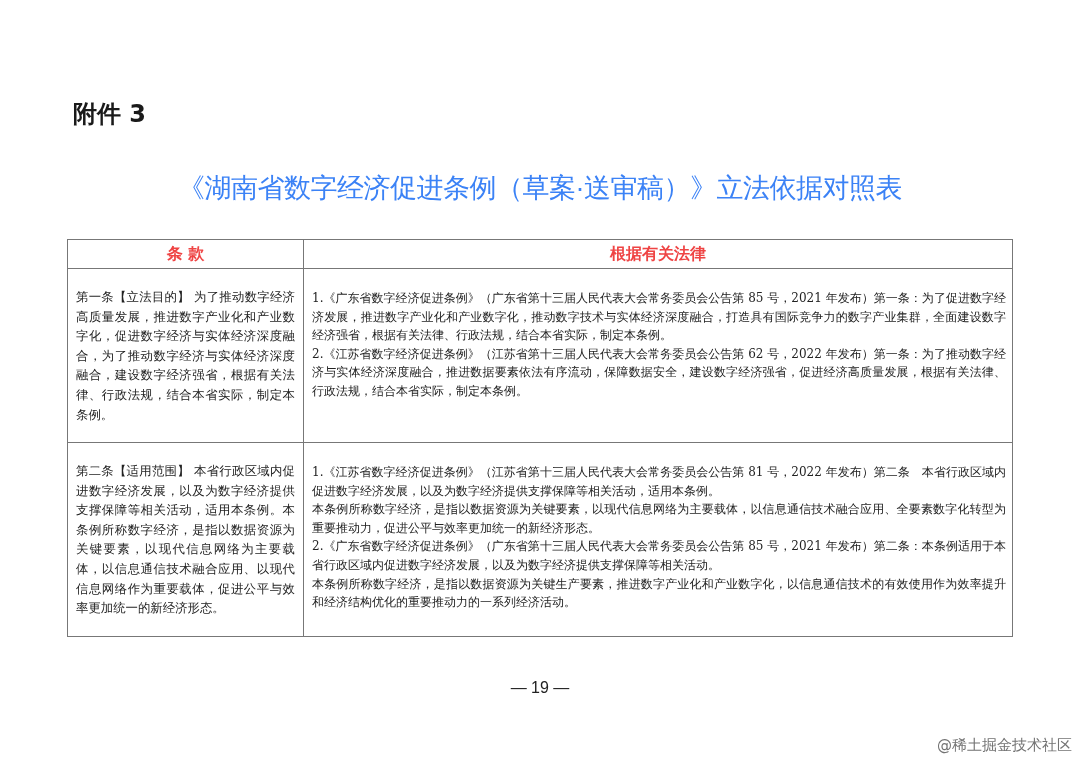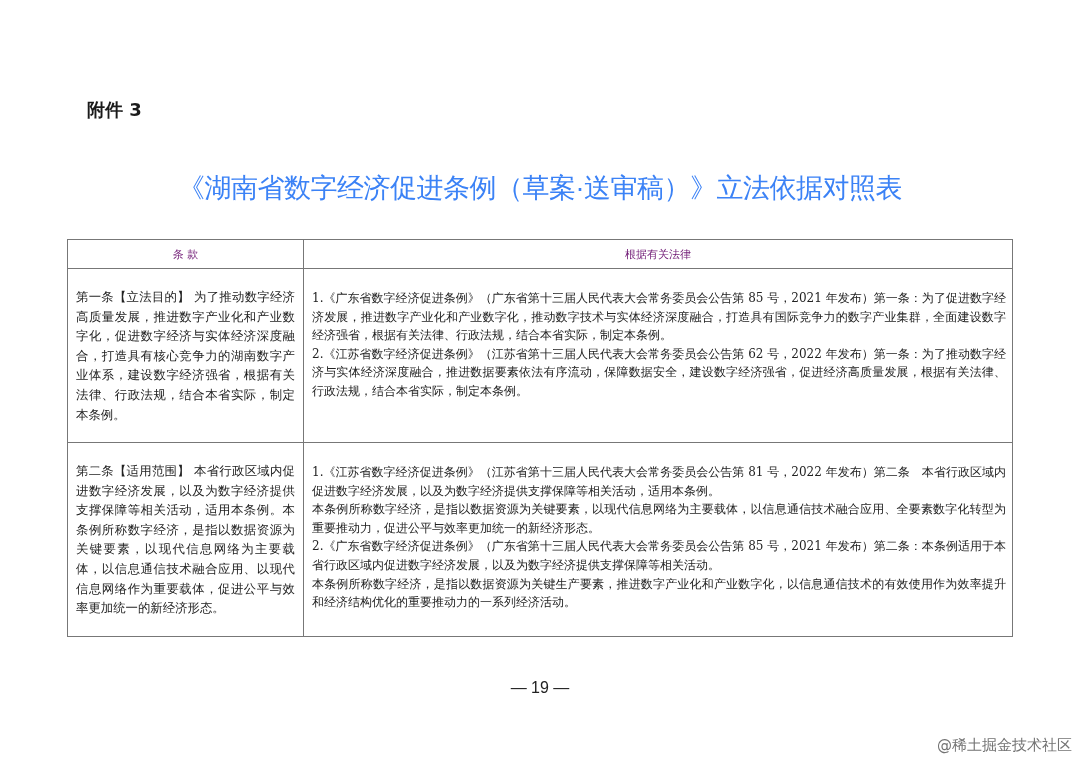--- a/index.html
+++ b/index.html
@@ -1,21 +1,21 @@
 <!DOCTYPE html>
 <html><head>
 <meta charset="utf-8">
 <style>
   html, body { margin:0; padding:0; background:#ffffff; }
   body { width:1080px; height:764px; position:relative; overflow:hidden; font-family:"DejaVu Serif","Liberation Serif",serif; color:#222; }
-  .attach { position:absolute; left:87px; top:98px; font-family:"DejaVu Sans","Liberation Sans",sans-serif; font-size:18px; font-weight:bold; color:#1a1a1a; }
+  .attach { position:absolute; left:73px; top:98px; font-family:"DejaVu Sans","Liberation Sans",sans-serif; font-size:24px; font-weight:bold; color:#1a1a1a; }
   .title { position:absolute; left:0; width:1080px; top:170px; text-align:center; font-family:Liberation Sans, sans-serif; font-size:27px; color:#3b82f6; letter-spacing:-0.5px; }
   table.cmp { position:absolute; left:67px; top:239px; width:946px; border-collapse:collapse; table-layout:fixed; }
   table.cmp td, table.cmp th { border:1.5px solid #777; vertical-align:top; padding:0; }
-  table.cmp th { height:28px; font-family:"DejaVu Sans","Liberation Sans",sans-serif; font-size:11px; font-weight:normal; text-align:center; vertical-align:middle; color:#701a75; }
+  table.cmp th { height:28px; font-family:"DejaVu Sans","Liberation Sans",sans-serif; font-size:16px; font-weight:bold; text-align:center; vertical-align:middle; color:#ef4444; }
   .col1 { width:236px; }
   .c1 { font-size:12.4px; line-height:19.6px; padding:18px 8px 10px 8px !important; text-align:justify; }
   .c2 { font-size:12px; line-height:18.6px; padding:20px 6px 10px 8px !important; text-align:justify; }
   .row1 td { height:143px; }
   .row2 td { height:163px; }
   .c2 p, .c1 p { margin:0; }
   .pageno { position:absolute; left:0; width:1080px; top:679px; text-align:center; font-family:Liberation Sans, sans-serif; font-size:16px; color:#222; }
   .watermark { position:absolute; right:8px; top:736px; font-family:"DejaVu Sans","Liberation Sans",sans-serif; font-size:15px; color:#737373; }
 </style>
 </head>
@@ -31,21 +31,21 @@
     </colgroup>
   <thead>
     <tr>
       <th>条 款</th>
       <th>根据有关法律</th>
     </tr>
   </thead>
   <tbody>
     <tr class="row1">
       <td class="c1">
-        <p>第一条【立法目的】 为了推动数字经济高质量发展，推进数字产业化和产业数字化，促进数字经济与实体经济深度融合，打造具有核心竞争力的湖南数字产业体系，建设数字经济强省，根据有关法律、行政法规，结合本省实际，制定本条例。</p>
+        <p>第一条【立法目的】 为了推动数字经济高质量发展，推进数字产业化和产业数字化，促进数字经济与实体经济深度融合，为了推动数字经济与实体经济深度融合，建设数字经济强省，根据有关法律、行政法规，结合本省实际，制定本条例。</p>
       </td>
       <td class="c2">
         <p>1.《广东省数字经济促进条例》（广东省第十三届人民代表大会常务委员会公告第 85 号，2021 年发布）第一条：为了促进数字经济发展，推进数字产业化和产业数字化，推动数字技术与实体经济深度融合，打造具有国际竞争力的数字产业集群，全面建设数字经济强省，根据有关法律、行政法规，结合本省实际，制定本条例。</p>
         <p>2.《江苏省数字经济促进条例》（江苏省第十三届人民代表大会常务委员会公告第 62 号，2022 年发布）第一条：为了推动数字经济与实体经济深度融合，推进数据要素依法有序流动，保障数据安全，建设数字经济强省，促进经济高质量发展，根据有关法律、行政法规，结合本省实际，制定本条例。</p>
       </td>
     </tr>
     <tr class="row2">
       <td class="c1">
         <p>第二条【适用范围】 本省行政区域内促进数字经济发展，以及为数字经济提供支撑保障等相关活动，适用本条例。本条例所称数字经济，是指以数据资源为关键要素，以现代信息网络为主要载体，以信息通信技术融合应用、以现代信息网络作为重要载体，促进公平与效率更加统一的新经济形态。</p>
       </td>

